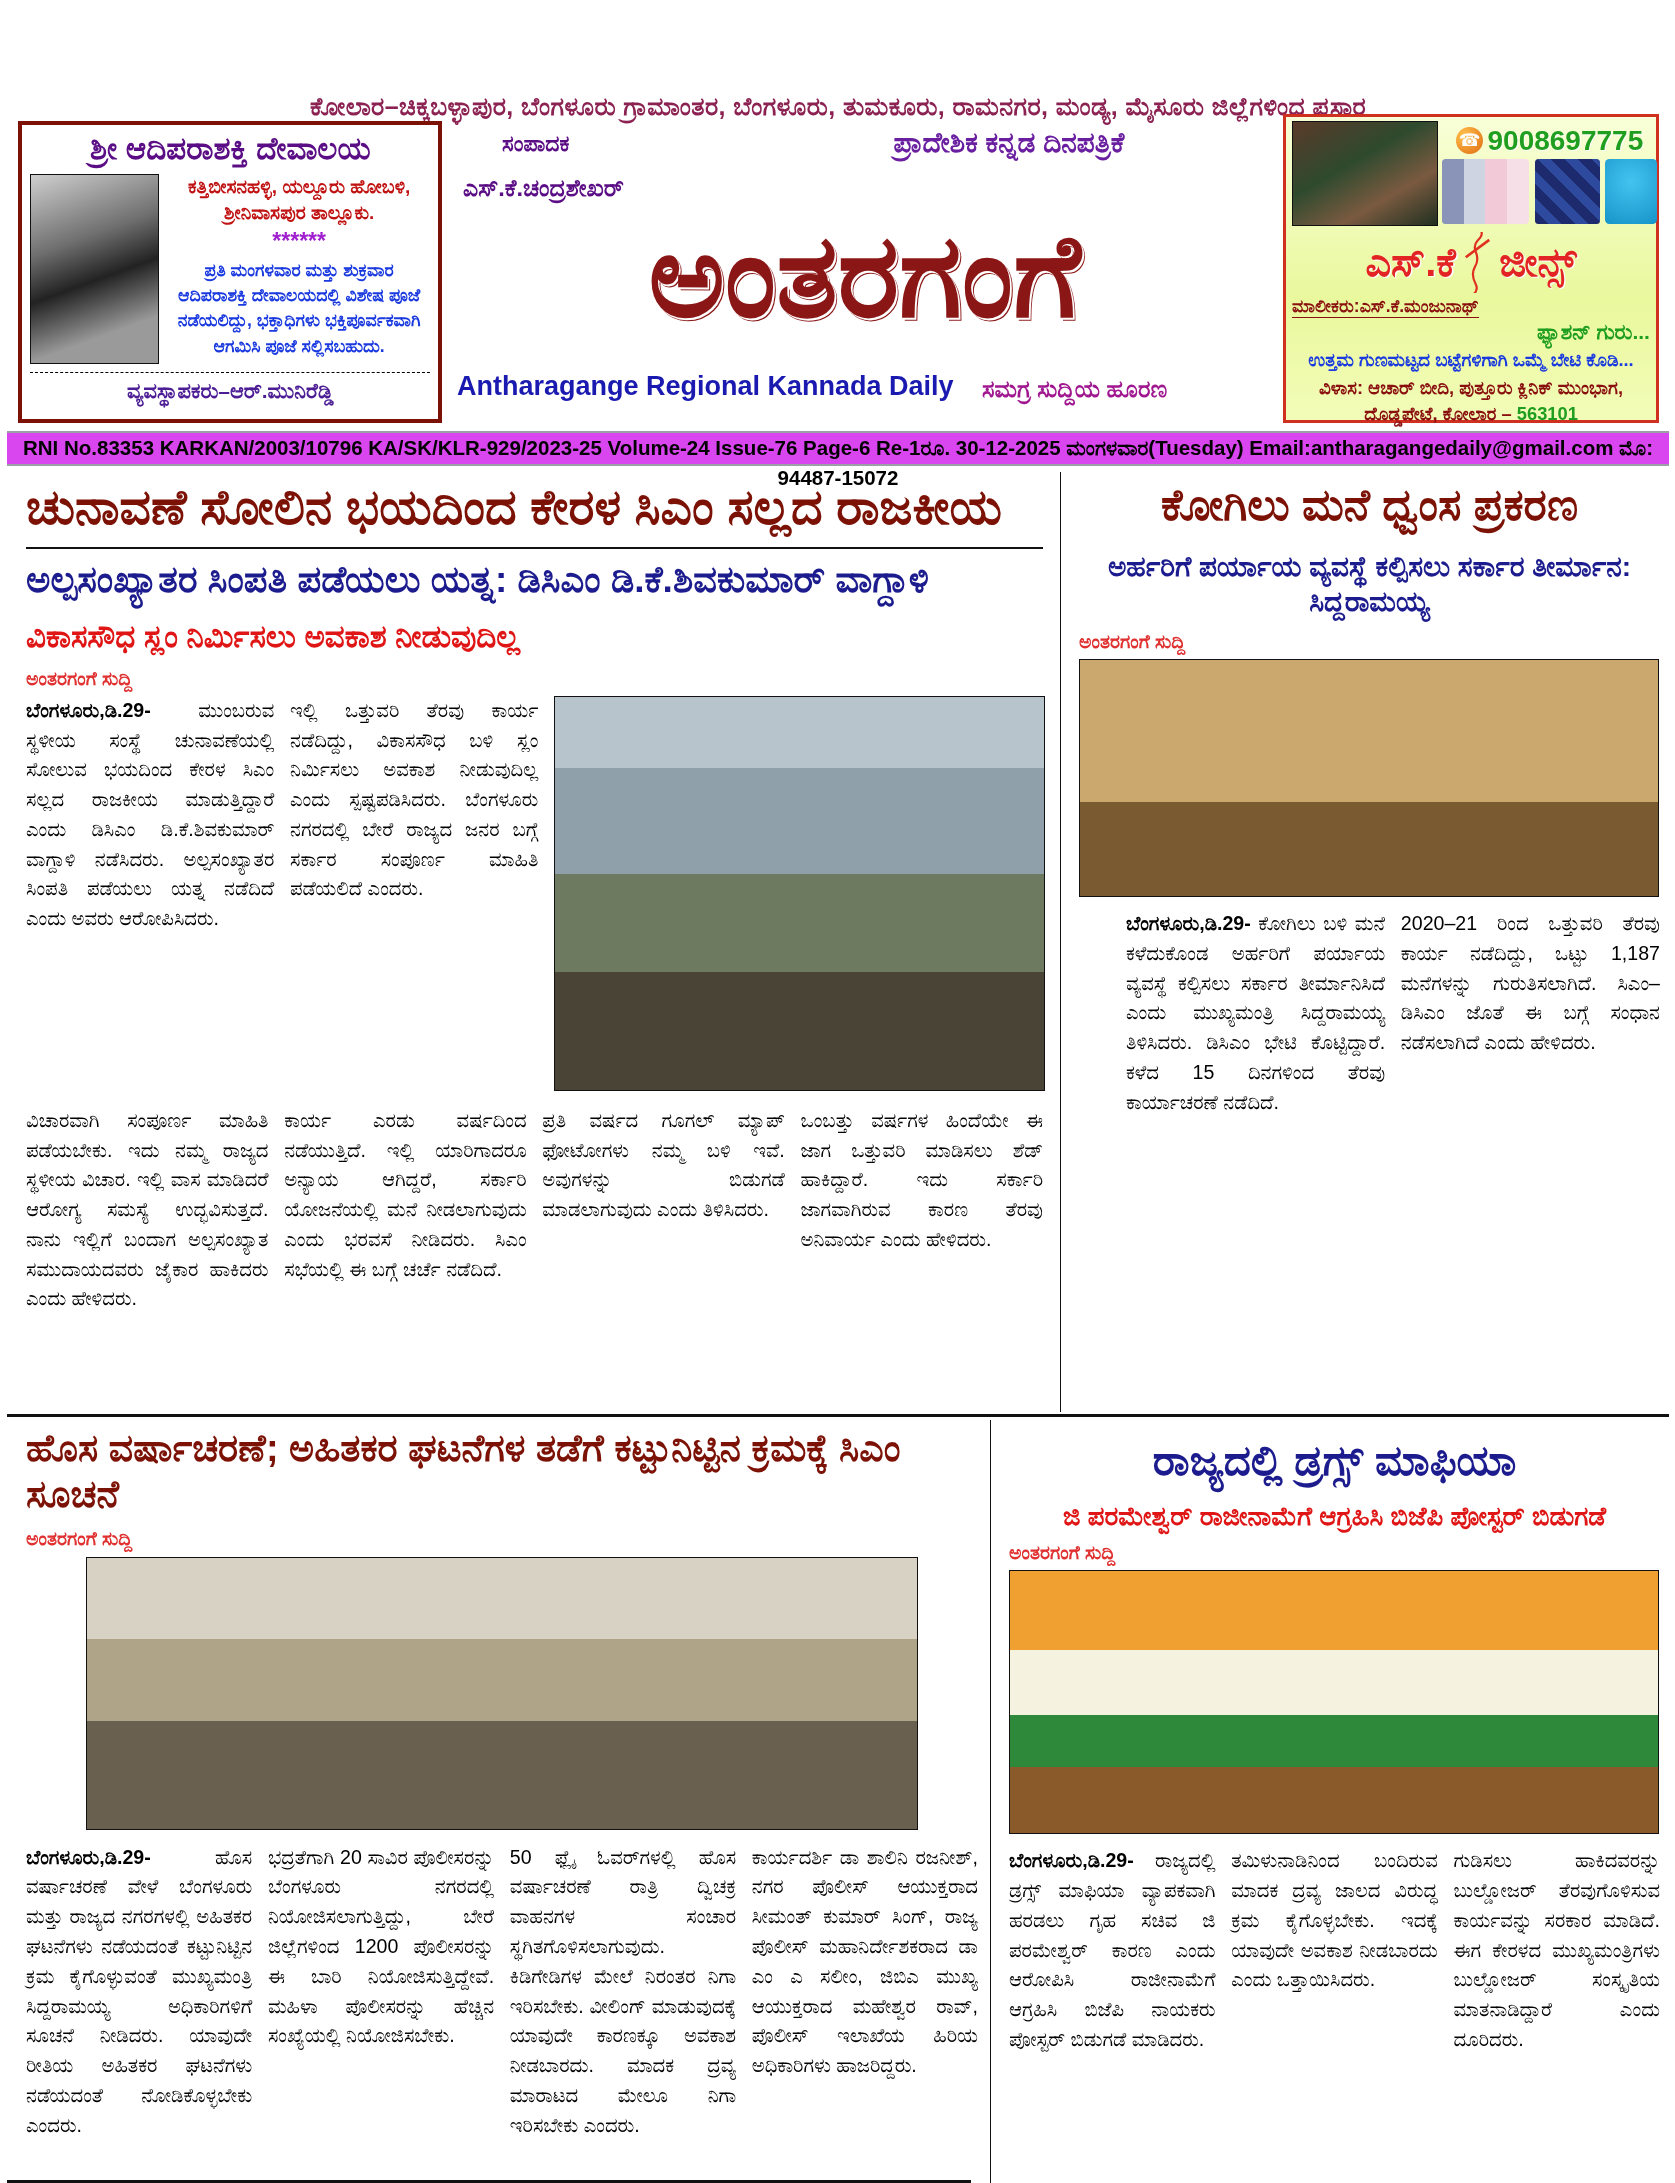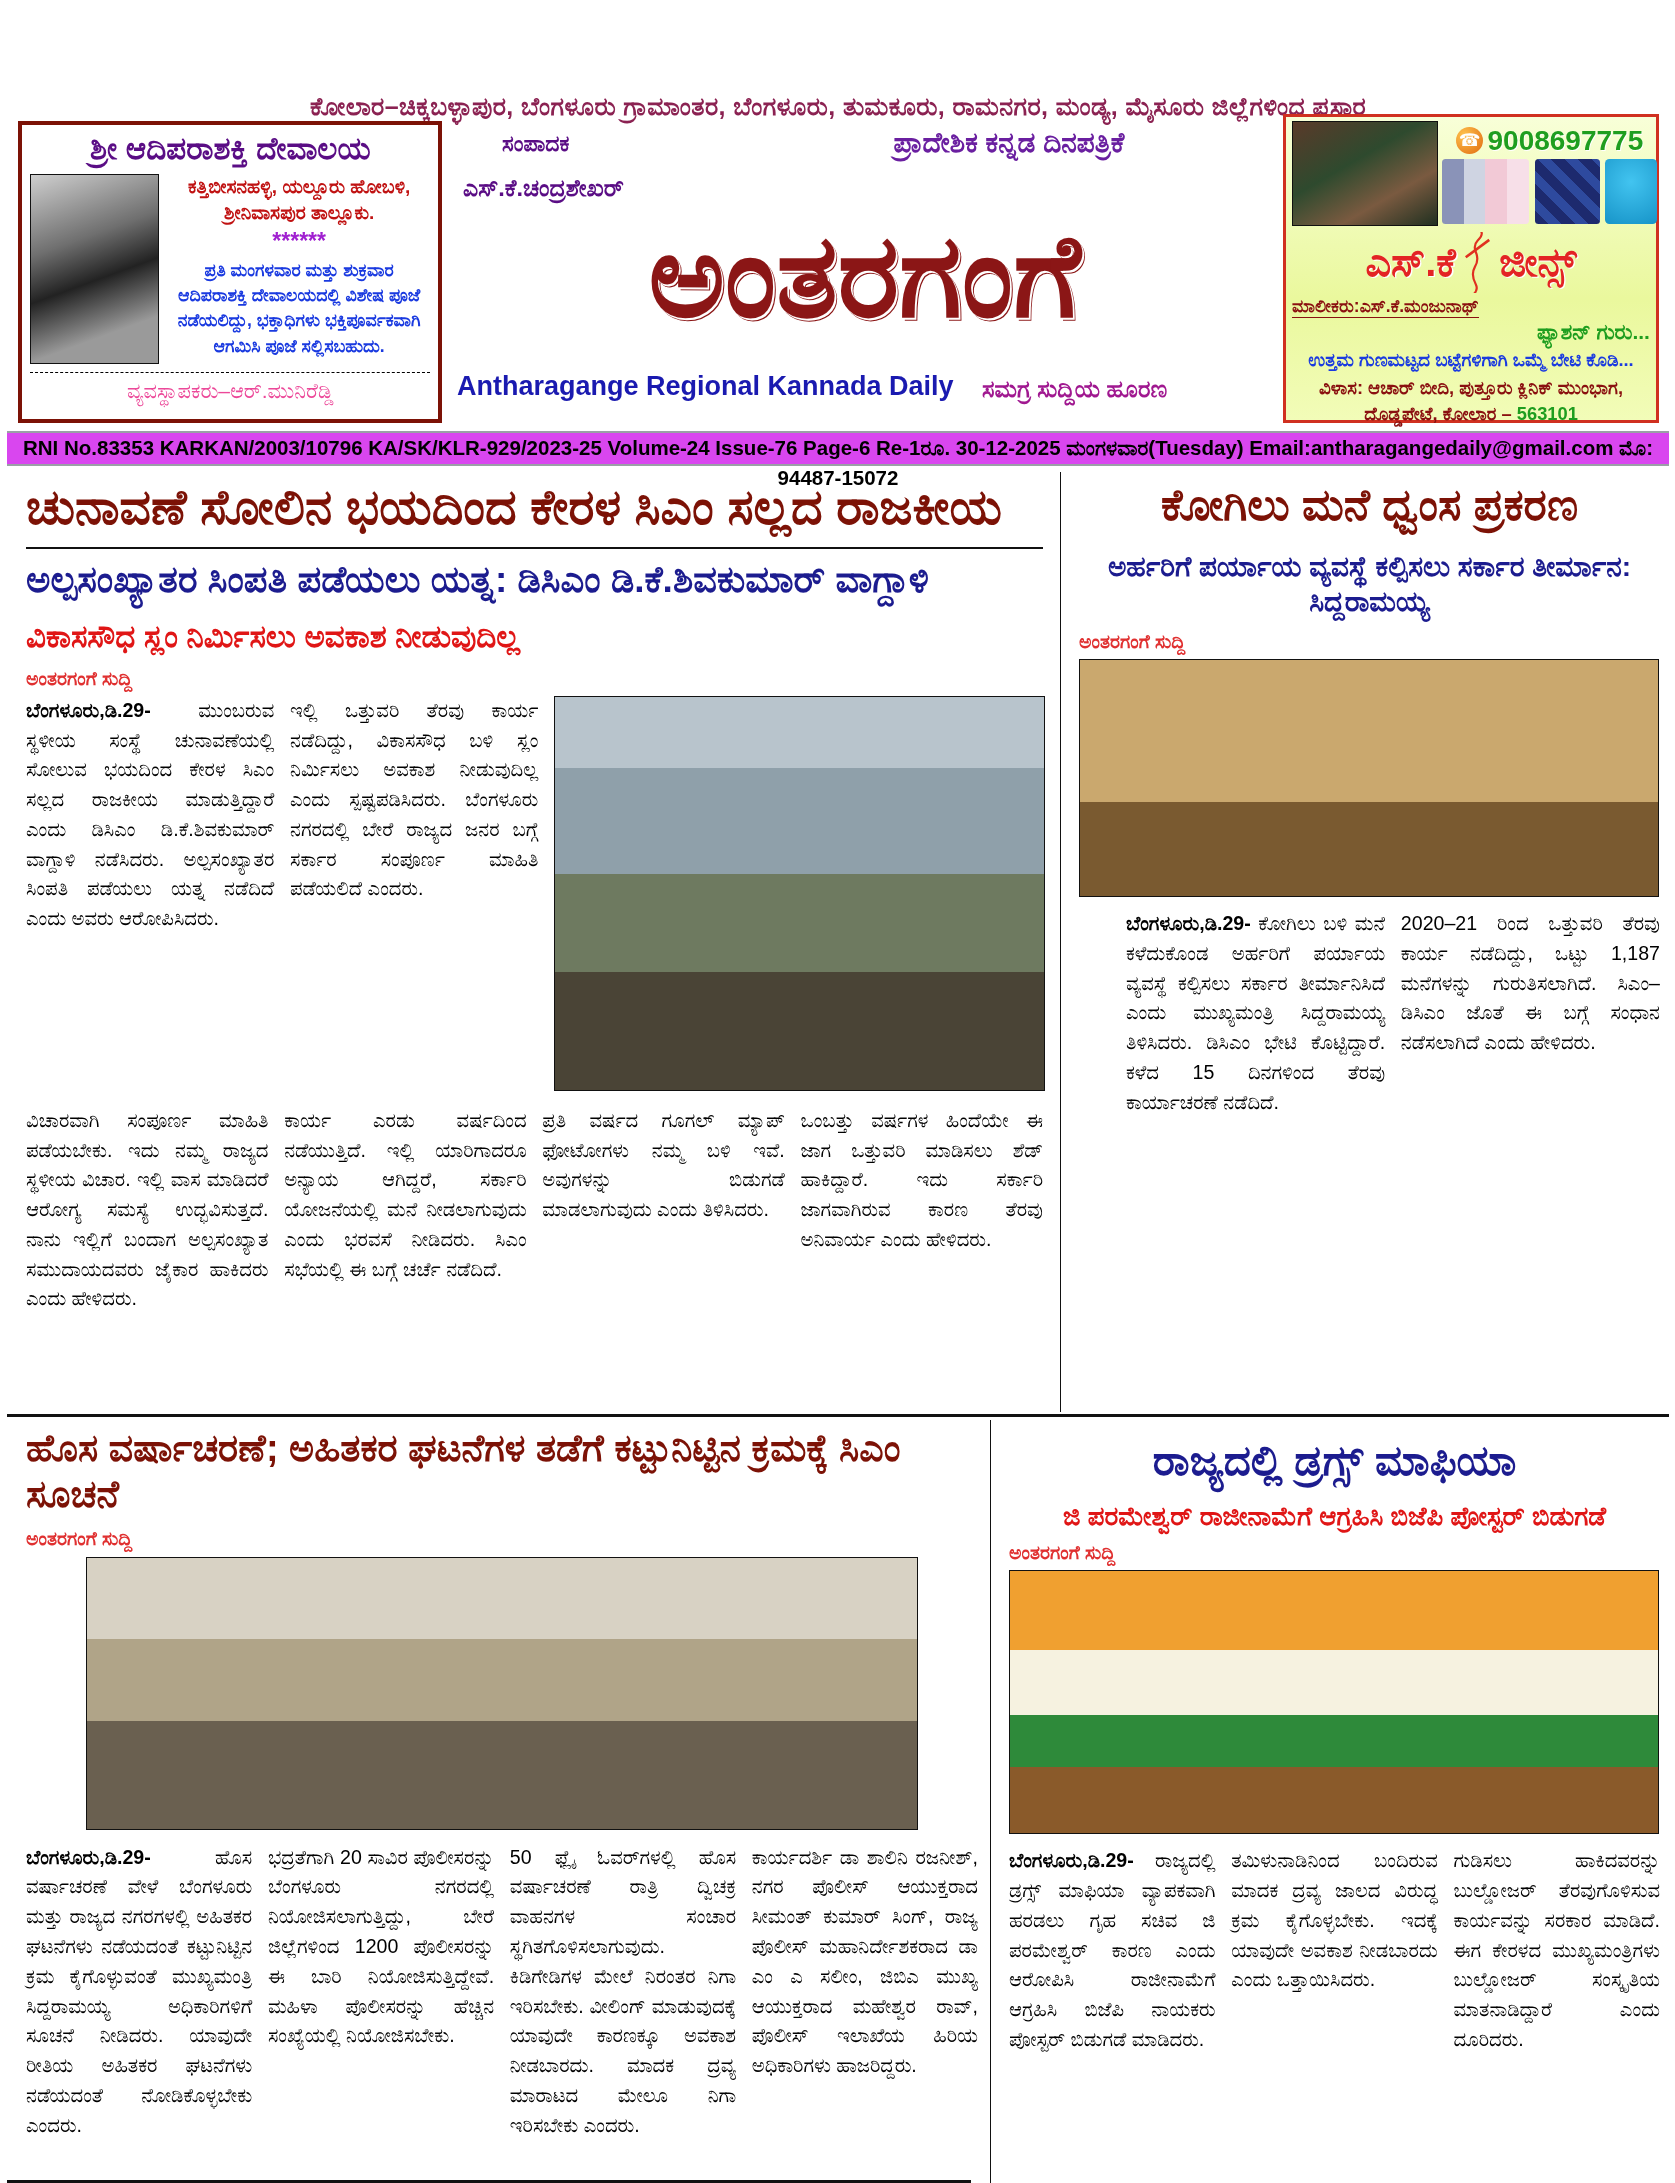--- a/index.html
+++ b/index.html
@@ -12,21 +12,21 @@
 
   
   .temple-ad{left:18.3px;top:121px;width:424px;height:302px;border:4.4px solid #7c1206;box-sizing:border-box;padding:6.1px 7.9px;}
   .temple-title{font-size:31px;font-weight:bold;color:#5a0d85;text-align:center;margin-bottom:7px;}
   .temple-row{display:flex;gap:8.7px;}
   .temple-photo{width:127px;height:188px;background:linear-gradient(160deg,#cfcfcf 0%,#6f6f6f 35%,#222 55%,#9a9a9a 80%);flex:none;border:0.9px solid #555;}
   .temple-txt{flex:1;text-align:center;}
   .temple-loc{font-size:19px;font-weight:bold;color:#c01212;line-height:1.35;}
   .temple-stars{font-size:23px;font-weight:bold;color:#a020d0;margin:2.6px 0;}
   .temple-body{font-size:17.5px;font-weight:bold;color:#1a3ae0;line-height:1.45;}
-  .temple-mgr{border-top:1.7px dashed #000;margin-top:7.9px;padding-top:6.1px;font-size:21px;font-weight:normal;color:#ec4899;text-align:center;}
+  .temple-mgr{border-top:1.7px dashed #000;margin-top:7.9px;padding-top:6.1px;font-size:21px;font-weight:bold;color:#4c1d95;text-align:center;}
   .mast-editor-label{left:502px;top:131px;font-size:22px;font-weight:bold;color:#5a0d85;}
   .mast-editor-name{left:463px;top:175px;font-size:23.6px;font-weight:bold;color:#5a0d85;}
   .mast-tagline-top{left:769px;top:127px;width:480px;font-size:28px;font-weight:bold;color:#6a1fa0;text-align:center;}
   .mast-logo{left:463px;top:183px;width:803px;font-size:116px;font-weight:bold;color:#8b1616;text-align:center;font-family:"DejaVu Serif",serif;text-shadow:1.7px 1.7px 0 #fff,2.6px 2.6px 0 #8b1616;line-height:1.6;}
   .mast-eng{left:457px;top:371px;font-size:27px;font-weight:bold;color:#1a1ab0;}
   .mast-tagline-bottom{left:982px;top:376px;font-size:23.6px;font-weight:bold;color:#a01890;}
 
   .jeans-ad{left:1283px;top:114px;width:376px;height:309px;border:3.5px solid #d03020;box-sizing:border-box;background:linear-gradient(180deg,#f8ffd8 0%,#eaf89d 60%,#f2fcb8 100%);padding:4.4px 6.1px;}
   .jeans-top{display:flex;gap:4.4px;align-items:flex-start;}
   .jeans-shop{width:144px;height:103px;background:linear-gradient(150deg,#5a3a2a 0%,#2e4a2e 40%,#7a5a40 70%,#203020 100%);border:0.9px solid #703020;flex:none;}

